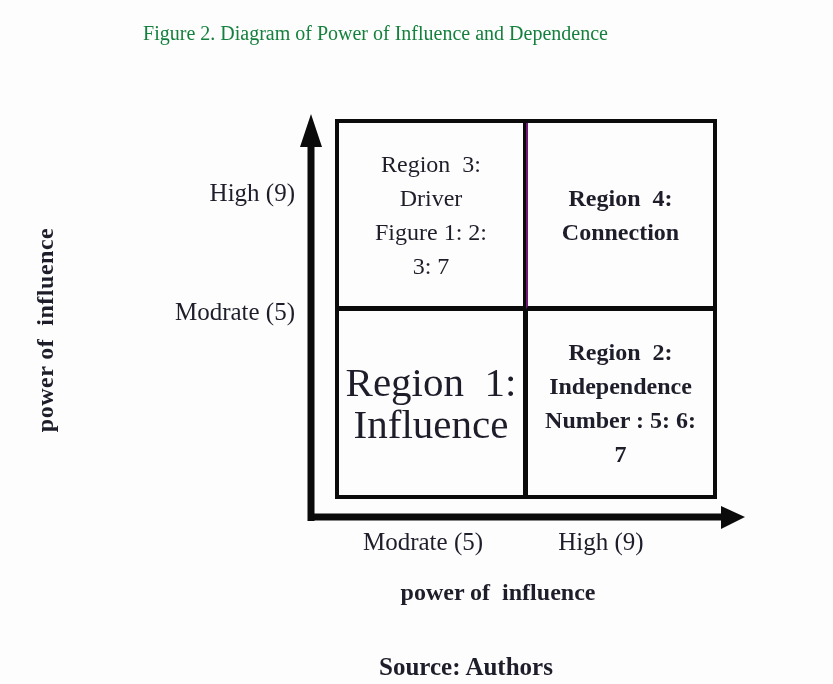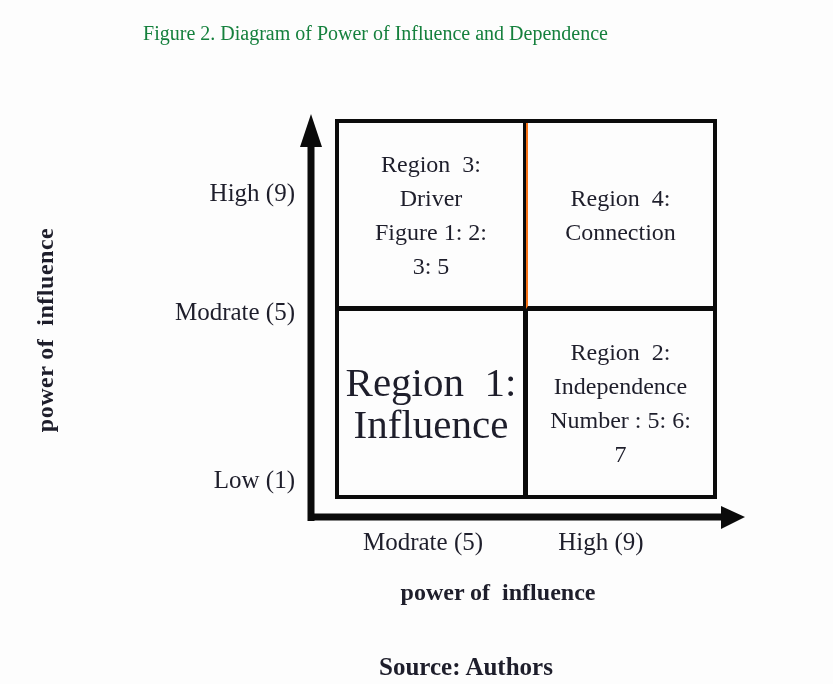--- a/index.html
+++ b/index.html
@@ -94,23 +94,23 @@
     background: #fdfdfd;
   }
   .cell {
     display: flex;
     flex-direction: column;
     justify-content: center;
     align-items: center;
     text-align: center;
   }
   .cell.tl { border-right: 3px solid #0b0b0b; border-bottom: 3px solid #0b0b0b; }
-  .cell.tr { border-left: 2px solid #f97316; border-bottom: 3px solid #0b0b0b; }
+  .cell.tr { border-left: 2px solid #701a75; border-bottom: 3px solid #0b0b0b; font-weight: bold; }
   .cell.bl { border-right: 3px solid #0b0b0b; border-top: 2px solid #0b0b0b; }
-  .cell.br { border-left: 2px solid #0b0b0b; border-top: 2px solid #0b0b0b; }
+  .cell.br { border-left: 2px solid #0b0b0b; border-top: 2px solid #0b0b0b; font-weight: bold; }
   .qline {
     font-size: 24px;
     line-height: 34px;
     white-space: pre;
   }
   .cell.bl .qline {
     font-size: 41px;
     line-height: 42px;
   }
   .source-note {
@@ -141,28 +141,27 @@
 
     <g>
       <line x1="308" y1="517" x2="724" y2="517" stroke="#0b0b0b" stroke-width="7"></line>
       <polygon points="745,517 721,506 721,529" fill="#0b0b0b"></polygon>
     </g>
   </svg>
 
   <div class="y-axis-title">power of  influence</div>
   <div class="ytick t0">High (9)</div>
   <div class="ytick t1">Modrate (5)</div>
-  <div class="ytick t2">Low (1)</div>
 
   <div class="matrix">
     <div class="cell tl">
       <div class="qline">Region  3:</div>
       <div class="qline">Driver</div>
       <div class="qline">Figure 1: 2:</div>
-      <div class="qline">3: 5</div>
+      <div class="qline">3: 7</div>
     </div>
     <div class="cell tr">
       <div class="qline">Region  4:</div>
       <div class="qline">Connection</div>
     </div>
     <div class="cell bl">
       <div class="qline">Region  1:</div>
       <div class="qline">Influence</div>
     </div>
     <div class="cell br">

